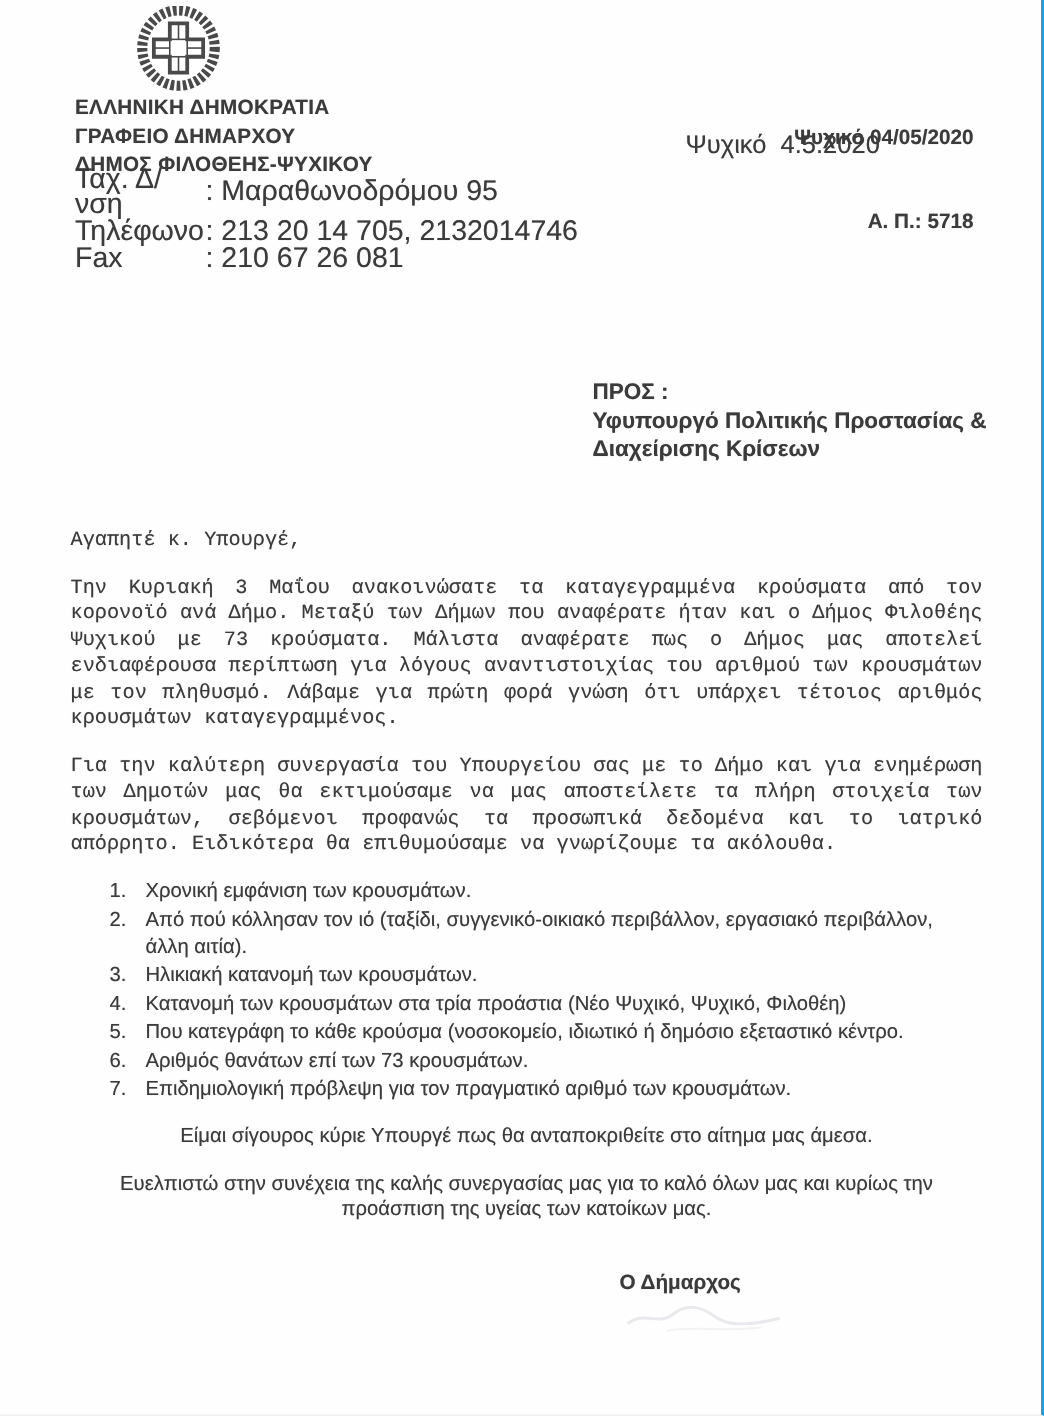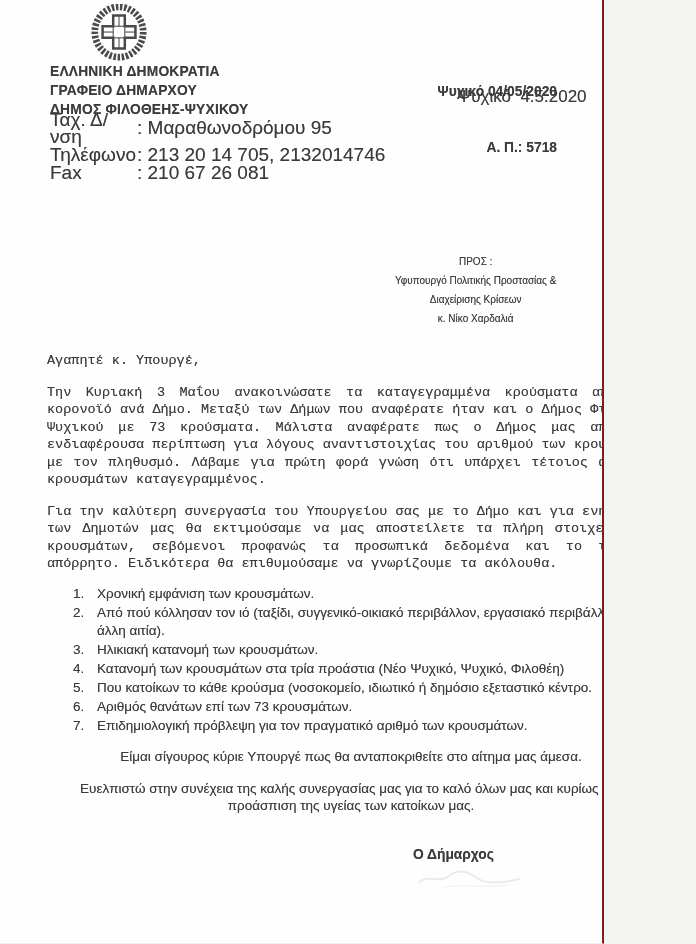--- a/index.html
+++ b/index.html
@@ -4,25 +4,25 @@
 <style>
   * { margin: 0; padding: 0; box-sizing: border-box; }
   html, body { width: 696px; height: 944px; }
   body {
     background: #f4f4f2;
     font-family: "Liberation Sans", "DejaVu Sans", sans-serif;
     color: #3b3b3b;
   }
   .page {
     position: relative;
-    width: 604px;
+    width: 696px;
     height: 944px;
     background: #fefefe;
     overflow: hidden;
-    border-right: 2px solid #7f1d1d;
+    border-right: 2px solid #0ea5e9;
     border-bottom: 1px solid #f0f0ee;
     font-size: 13.5px;
     line-height: 1.3;
     text-shadow: 0 0 0.5px rgba(70,70,70,0.55);
   }
 
   
   .emblem {
     position: absolute;
     left: 88px; top: 4px;
@@ -61,25 +61,24 @@
     position: absolute;
     left: 457px; top: 86px;
     font-size: 17px;
     white-space: pre;
   }
 
   
   .recipient {
     position: absolute;
     left: 395px; top: 252px;
-    font-weight: normal;
-    font-size: 10px;
+    font-weight: bold;
+    font-size: 15px;
     line-height: 19px;
     white-space: nowrap;
-    text-align: center;
   }
 
   
   .letter-body {
     position: absolute;
     left: 47px; top: 352px;
     width: 608px;
   }
   .para { text-align: justify; margin-top: 14px; font-family: Liberation Mono, monospace; }
   .greeting { margin-top: 0; text-align: left; }
@@ -175,33 +174,32 @@
   <div class="dateblock">
     <div>Ψυχικό 04/05/2020</div>
     <div>Α. Π.: 5718</div>
   </div>
   <div class="date2">Ψυχικό  4.5.2020</div>
 
   <div class="recipient">
     <div>ΠΡΟΣ :</div>
     <div>Υφυπουργό Πολιτικής Προστασίας &amp;</div>
     <div>Διαχείρισης Κρίσεων</div>
-    <div>κ. Νίκο Χαρδαλιά</div>
   </div>
 
   <div class="letter-body">
     <div class="para greeting">Αγαπητέ κ. Υπουργέ,</div>
     <div class="para">Την Κυριακή 3 Μαΐου ανακοινώσατε τα καταγεγραμμένα κρούσματα από τον κορονοϊό ανά Δήμο. Μεταξύ των Δήμων που αναφέρατε ήταν και ο Δήμος Φιλοθέης Ψυχικού με 73 κρούσματα. Μάλιστα αναφέρατε πως ο Δήμος μας αποτελεί ενδιαφέρουσα περίπτωση για λόγους αναντιστοιχίας του αριθμού των κρουσμάτων με τον πληθυσμό. Λάβαμε για πρώτη φορά γνώση ότι υπάρχει τέτοιος αριθμός κρουσμάτων καταγεγραμμένος.</div>
     <div class="para">Για την καλύτερη συνεργασία του Υπουργείου σας με το Δήμο και για ενημέρωση των Δημοτών μας θα εκτιμούσαμε να μας αποστείλετε τα πλήρη στοιχεία των κρουσμάτων, σεβόμενοι προφανώς τα προσωπικά δεδομένα και το ιατρικό απόρρητο. Ειδικότερα θα επιθυμούσαμε να γνωρίζουμε τα ακόλουθα.</div>
     <ol class="req-list">
       <li><span>Χρονική εμφάνιση των κρουσμάτων.</span></li>
       <li><span>Από πού κόλλησαν τον ιό (ταξίδι, συγγενικό-οικιακό περιβάλλον, εργασιακό περιβάλλον, άλλη αιτία).</span></li>
       <li><span>Ηλικιακή κατανομή των κρουσμάτων.</span></li>
       <li><span>Κατανομή των κρουσμάτων στα τρία προάστια (Νέο Ψυχικό, Ψυχικό, Φιλοθέη)</span></li>
-      <li><span>Που κατοίκων το κάθε κρούσμα (νοσοκομείο, ιδιωτικό ή δημόσιο εξεταστικό κέντρο.</span></li>
+      <li><span>Που κατεγράφη το κάθε κρούσμα (νοσοκομείο, ιδιωτικό ή δημόσιο εξεταστικό κέντρο.</span></li>
       <li><span>Αριθμός θανάτων επί των 73 κρουσμάτων.</span></li>
       <li><span>Επιδημιολογική πρόβλεψη για τον πραγματικό αριθμό των κρουσμάτων.</span></li>
     </ol>
     <div class="closing">Είμαι σίγουρος κύριε Υπουργέ πως θα ανταποκριθείτε στο αίτημα μας άμεσα.</div>
     <div class="closing">Ευελπιστώ στην συνέχεια της καλής συνεργασίας μας για το καλό όλων μας και κυρίως την προάσπιση της υγείας των κατοίκων μας.</div>
   </div>
 
   <div class="sign-title">Ο Δήμαρχος</div>
 
   <svg class="sign-squiggle" width="110" height="26" viewBox="0 0 110 26" aria-hidden="true">

